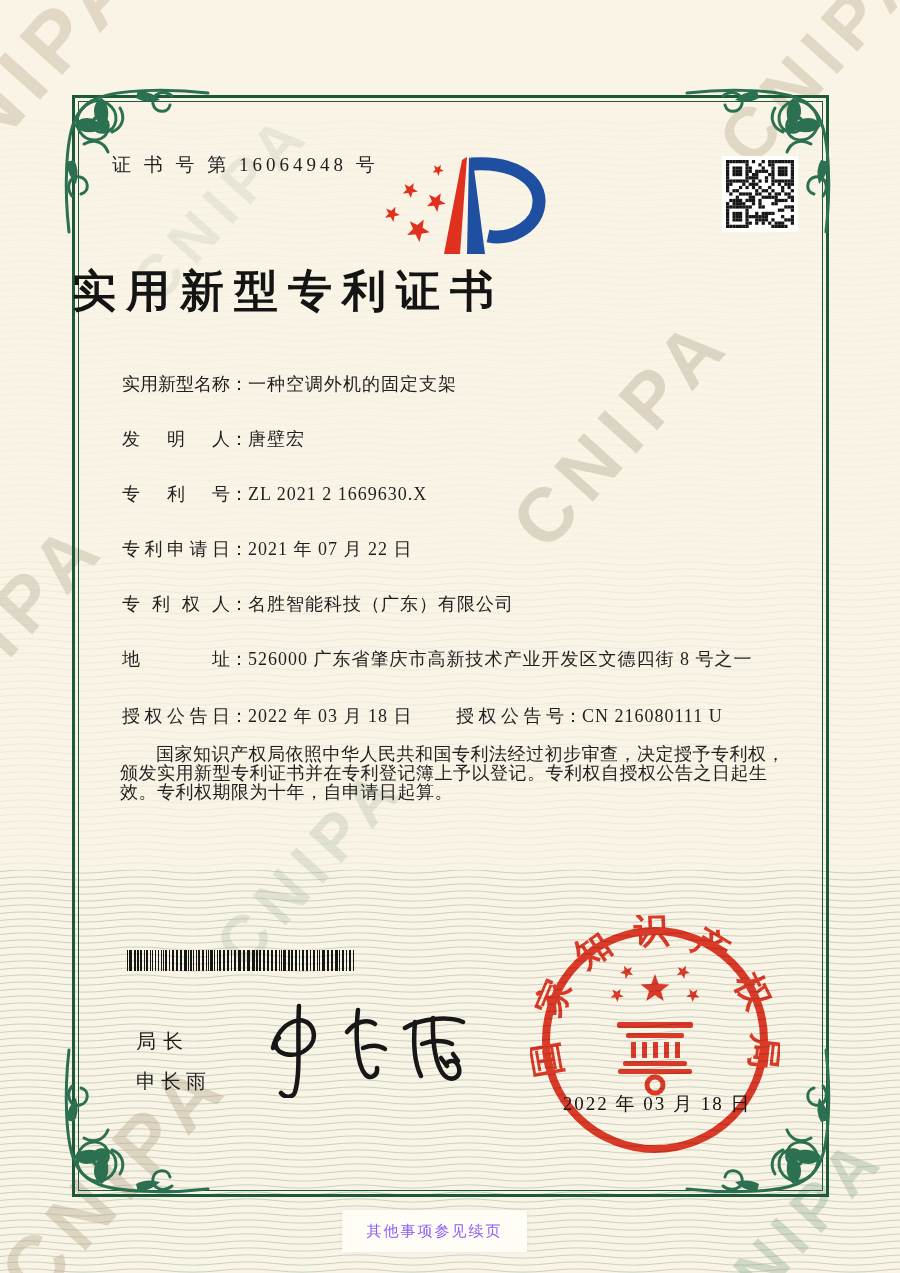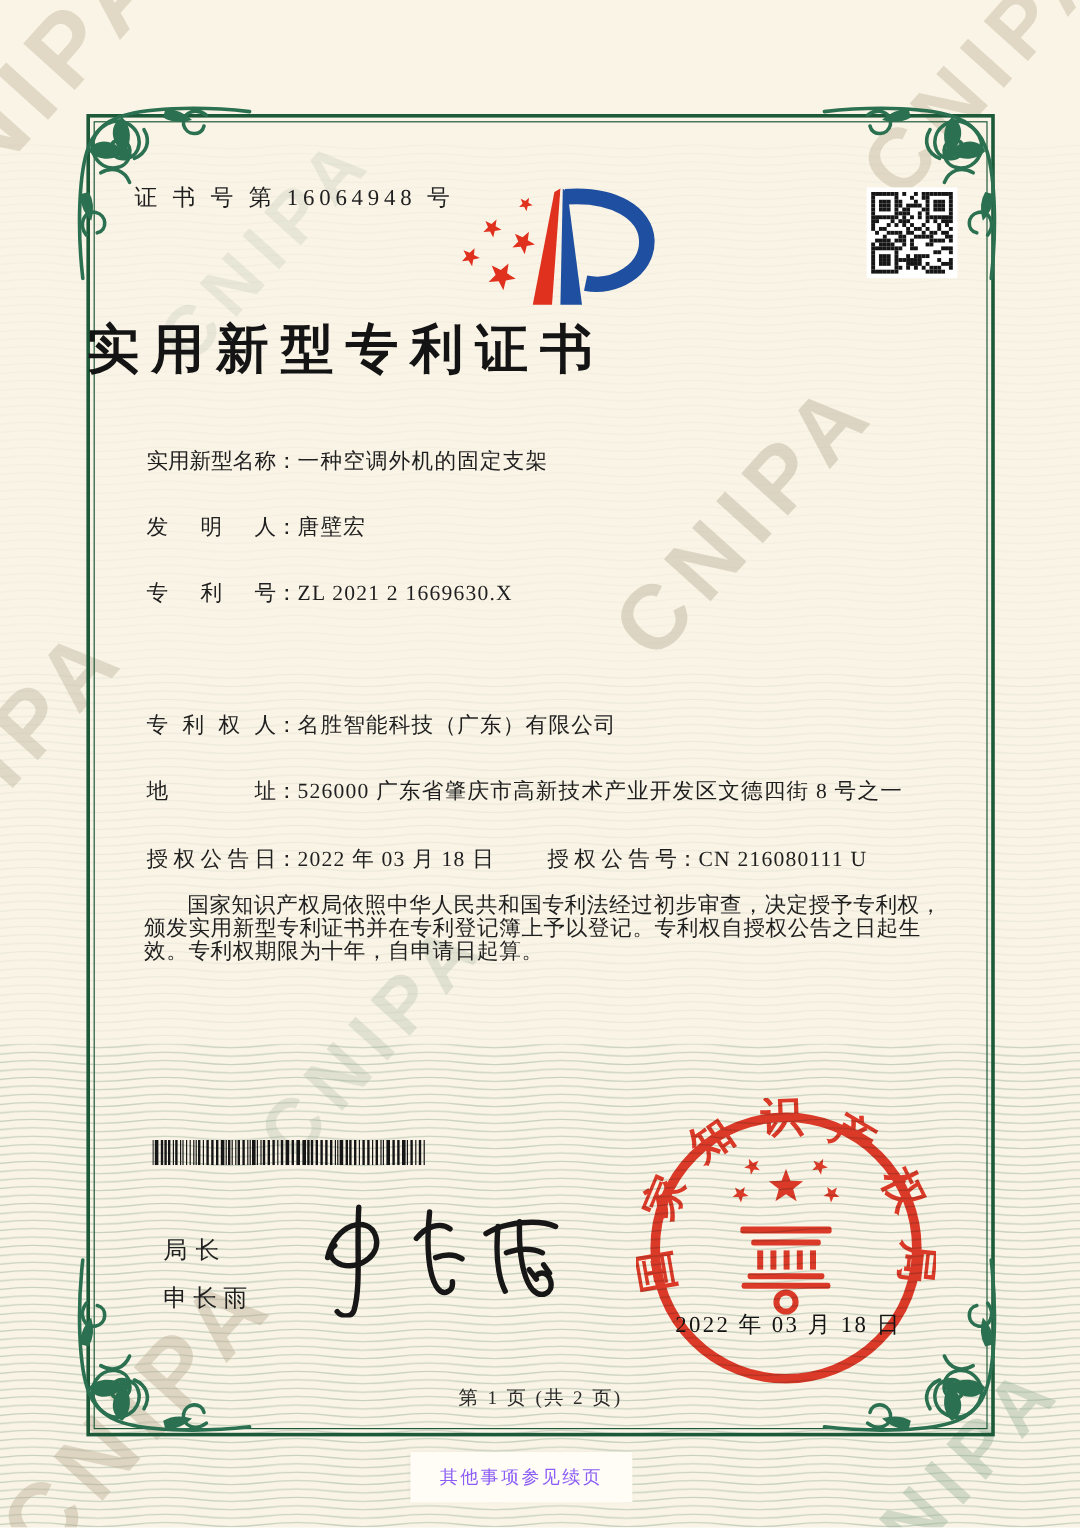--- a/index.html
+++ b/index.html
@@ -385,20 +385,23 @@
 
   <div class="frow frow-name">
     <span class="flabel">实用新型名称</span><span class="fcolon">：</span><span class="fvalue">一种空调外机的固定支架</span>
   </div>
   <div class="frow frow-inventor">
     <span class="flabel">发明人</span><span class="fcolon">：</span><span class="fvalue">唐壁宏</span>
   </div>
   <div class="frow frow-patent">
     <span class="flabel">专利号</span><span class="fcolon">：</span><span class="fvalue">ZL 2021 2 1669630.X</span>
   </div>
+  <div class="frow frow-filing">
+    <span class="flabel">专利申请日</span><span class="fcolon">：</span><span class="fvalue">2021 年 07 月 22 日</span>
+  </div>
   <div class="frow frow-patentee">
     <span class="flabel">专利权人</span><span class="fcolon">：</span><span class="fvalue">名胜智能科技（广东）有限公司</span>
   </div>
   <div class="frow frow-address">
     <span class="flabel">地址</span><span class="fcolon">：</span><span class="fvalue fvalue-wrap">526000 广东省肇庆市高新技术产业开发区文德四街 8 号之一</span>
   </div>
   <div class="frow frow-grant">
     <span>
       <span class="flabel">授权公告日</span><span class="fcolon">：</span><span class="fvalue">2022 年 03 月 18 日</span>
     </span>
@@ -522,16 +525,15 @@
       <rect x="123" y="127" width="5" height="16"></rect>
       <rect x="134" y="127" width="5" height="16"></rect>
       <rect x="145" y="127" width="5" height="16"></rect>
       <rect x="93" y="146" width="64" height="5" rx="2"></rect>
       <rect x="88" y="154" width="74" height="5" rx="2"></rect>
       <circle cx="125" cy="170" r="8" fill="none" stroke="#df2b1a" stroke-width="5"></circle>
     </g>
   </svg>
   <div class="seal-date">2022 年 03 月 18 日</div>
 
-  <div class="page-info">第 1 页 (共 2 页)</div>
   <div class="note-box">其他事项参见续页</div>
 
 </div>
 
 </body></html>

